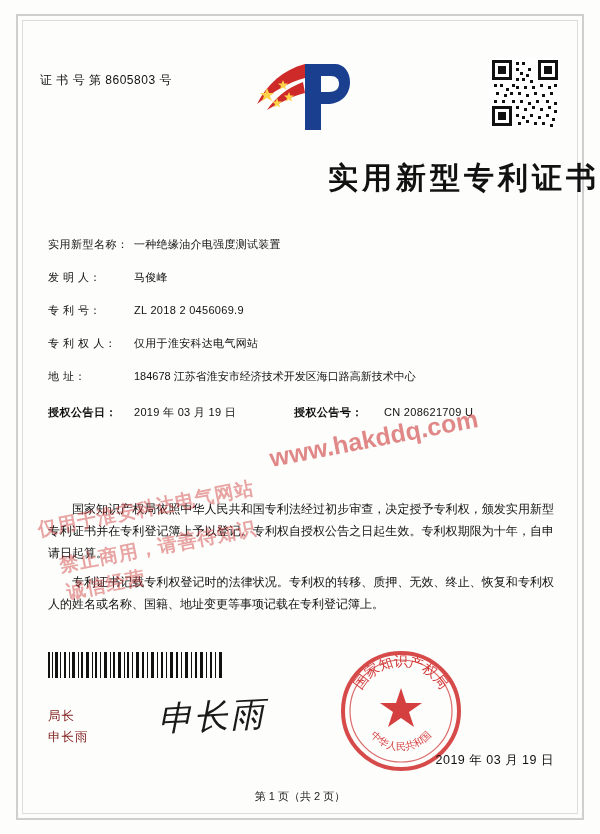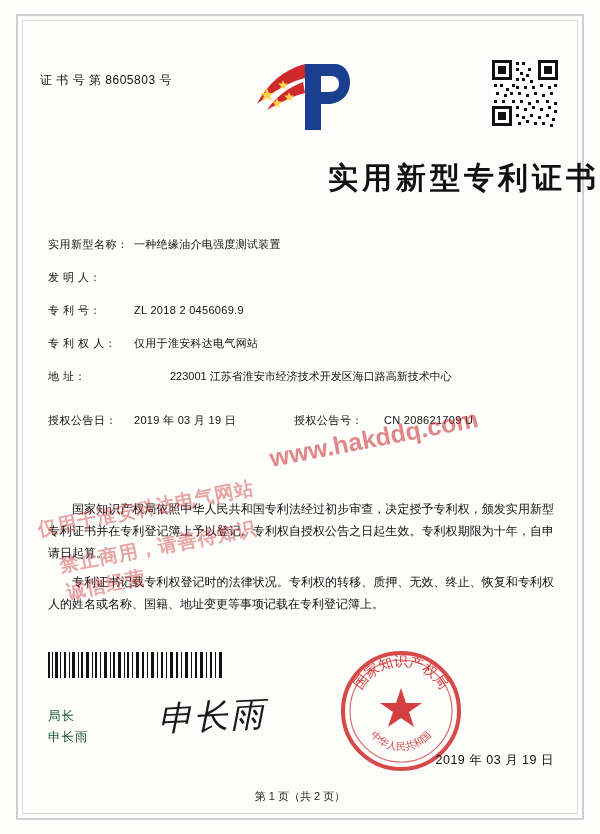--- a/index.html
+++ b/index.html
@@ -97,29 +97,28 @@
   }
   .field-label {
     flex: 0 0 86px;
     white-space: pre;
     letter-spacing: 0.5px;
   }
   .field-value {
     flex: 1 1 auto;
     letter-spacing: 0.3px;
   }
-  .field-row.two-col .field-label { flex: 0 0 86px; }
+  .field-row.two-col .field-label { flex: 0 0 86px; font-weight: bold; }
   .field-row.two-col .col-a { flex: 0 0 160px; }
   .field-row.two-col .label-b { flex: 0 0 90px; }
 
   .address-wrap {
     display: flex;
     align-items: flex-start;
-    margin-bottom: 26px;
-    gap: 36px;
+    margin-bottom: 18px;
   }
   .address-value {
     flex: 1 1 auto;
     line-height: 1.62;
   }
 
   
   .paras {
     position: absolute;
     left: 48px;
@@ -151,21 +150,21 @@
   }
 
   
   .director-label {
     position: absolute;
     left: 48px;
     top: 706px;
     font-size: 12.5px;
     line-height: 1.65;
     letter-spacing: 1px;
-    color: #14532d;
+    color: #7f1d1d;
   }
   .signature {
     position: absolute;
     left: 158px;
     top: 694px;
     font-size: 34px;
     font-family: "DejaVu Serif", serif;
     font-style: italic;
     color: #1a1a1a;
     letter-spacing: 2px;
@@ -343,36 +342,37 @@
 
   <div class="fields">
 
     <div class="field-row">
       <div class="field-label">实用新型名称：</div>
       <div class="field-value">一种绝缘油介电强度测试装置</div>
     </div>
 
     <div class="field-row">
       <div class="field-label">发 明 人：</div>
+      <div class="field-value">马俊峰</div>
     </div>
 
     <div class="field-row">
       <div class="field-label">专 利 号：</div>
       <div class="field-value">ZL 2018 2 0456069.9</div>
     </div>
 
 
     <div class="field-row">
       <div class="field-label">专 利 权 人：</div>
       <div class="field-value">仅用于淮安科达电气网站</div>
     </div>
 
     <div class="address-wrap">
       <div class="field-label">地 址：</div>
-      <div class="address-value">223001 江苏省淮安市经济技术开发区海口路高新技术中心</div>
+      <div class="address-value">184678 江苏省淮安市经济技术开发区海口路高新技术中心</div>
     </div>
 
     <div class="field-row two-col">
       <div class="field-label">授权公告日：</div>
       <div class="field-value col-a">2019 年 03 月 19 日</div>
       <div class="field-label label-b">授权公告号：</div>
       <div class="field-value">CN 208621709 U</div>
     </div>
 
   </div>

